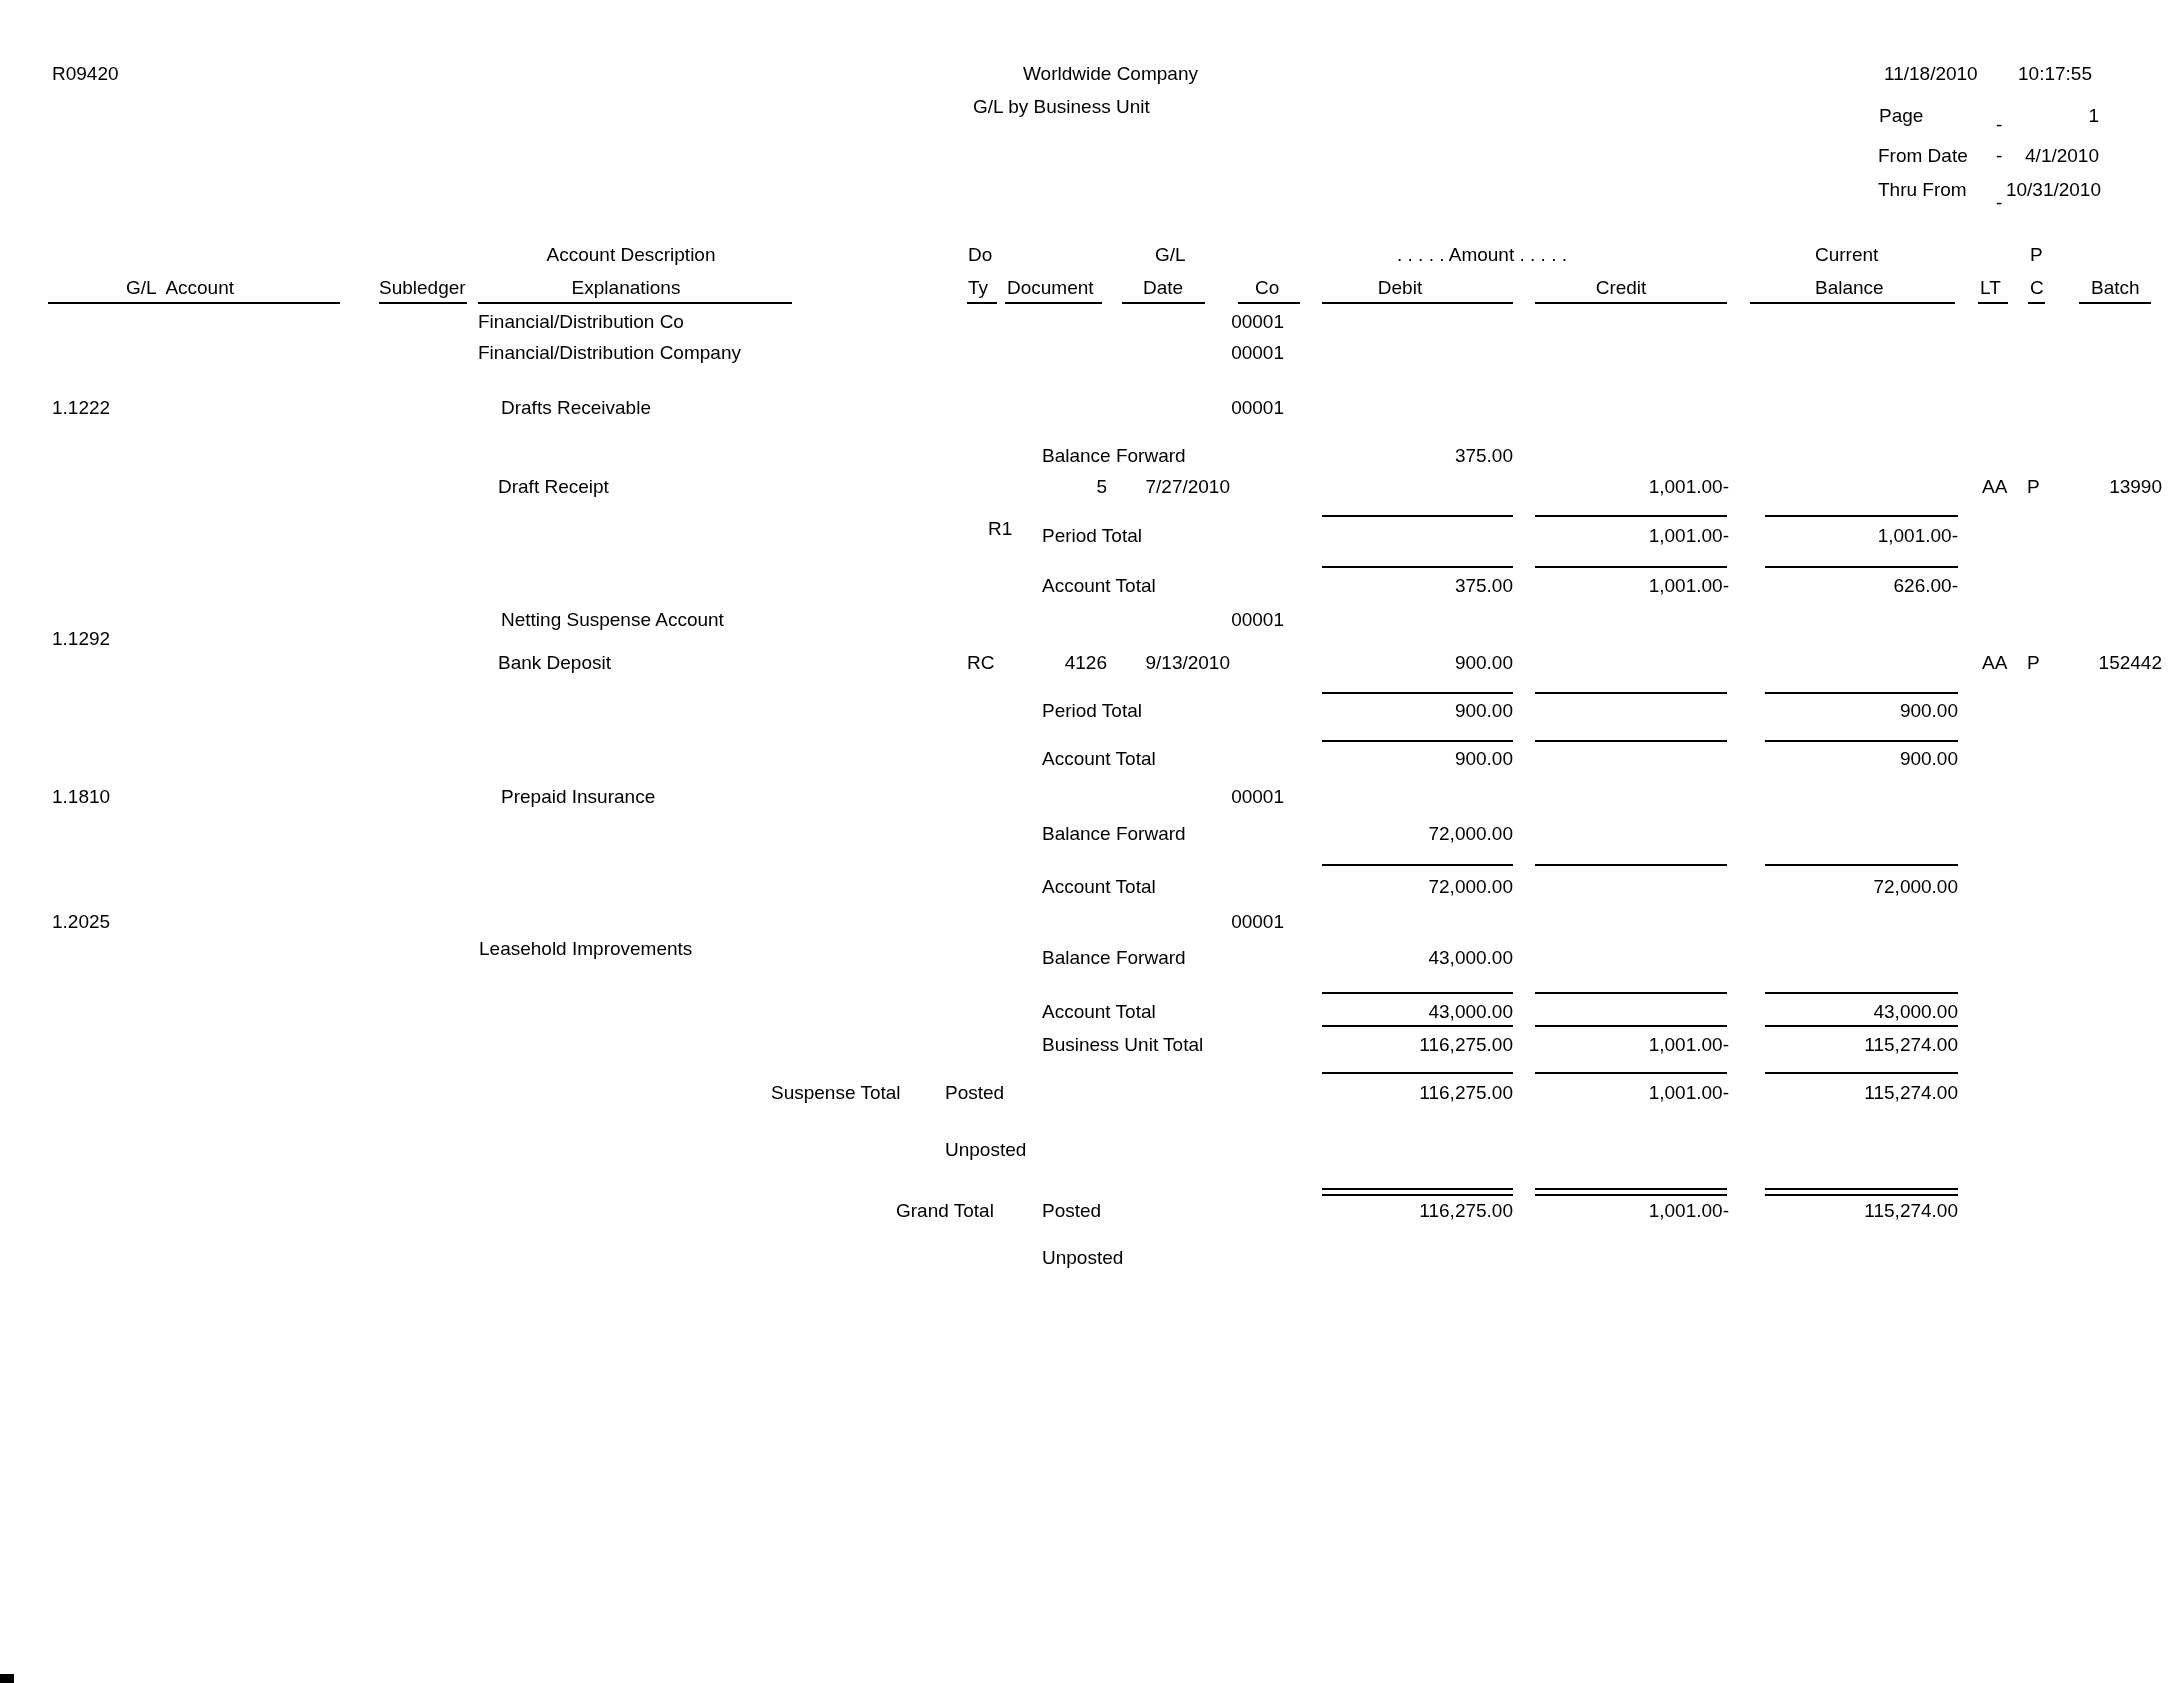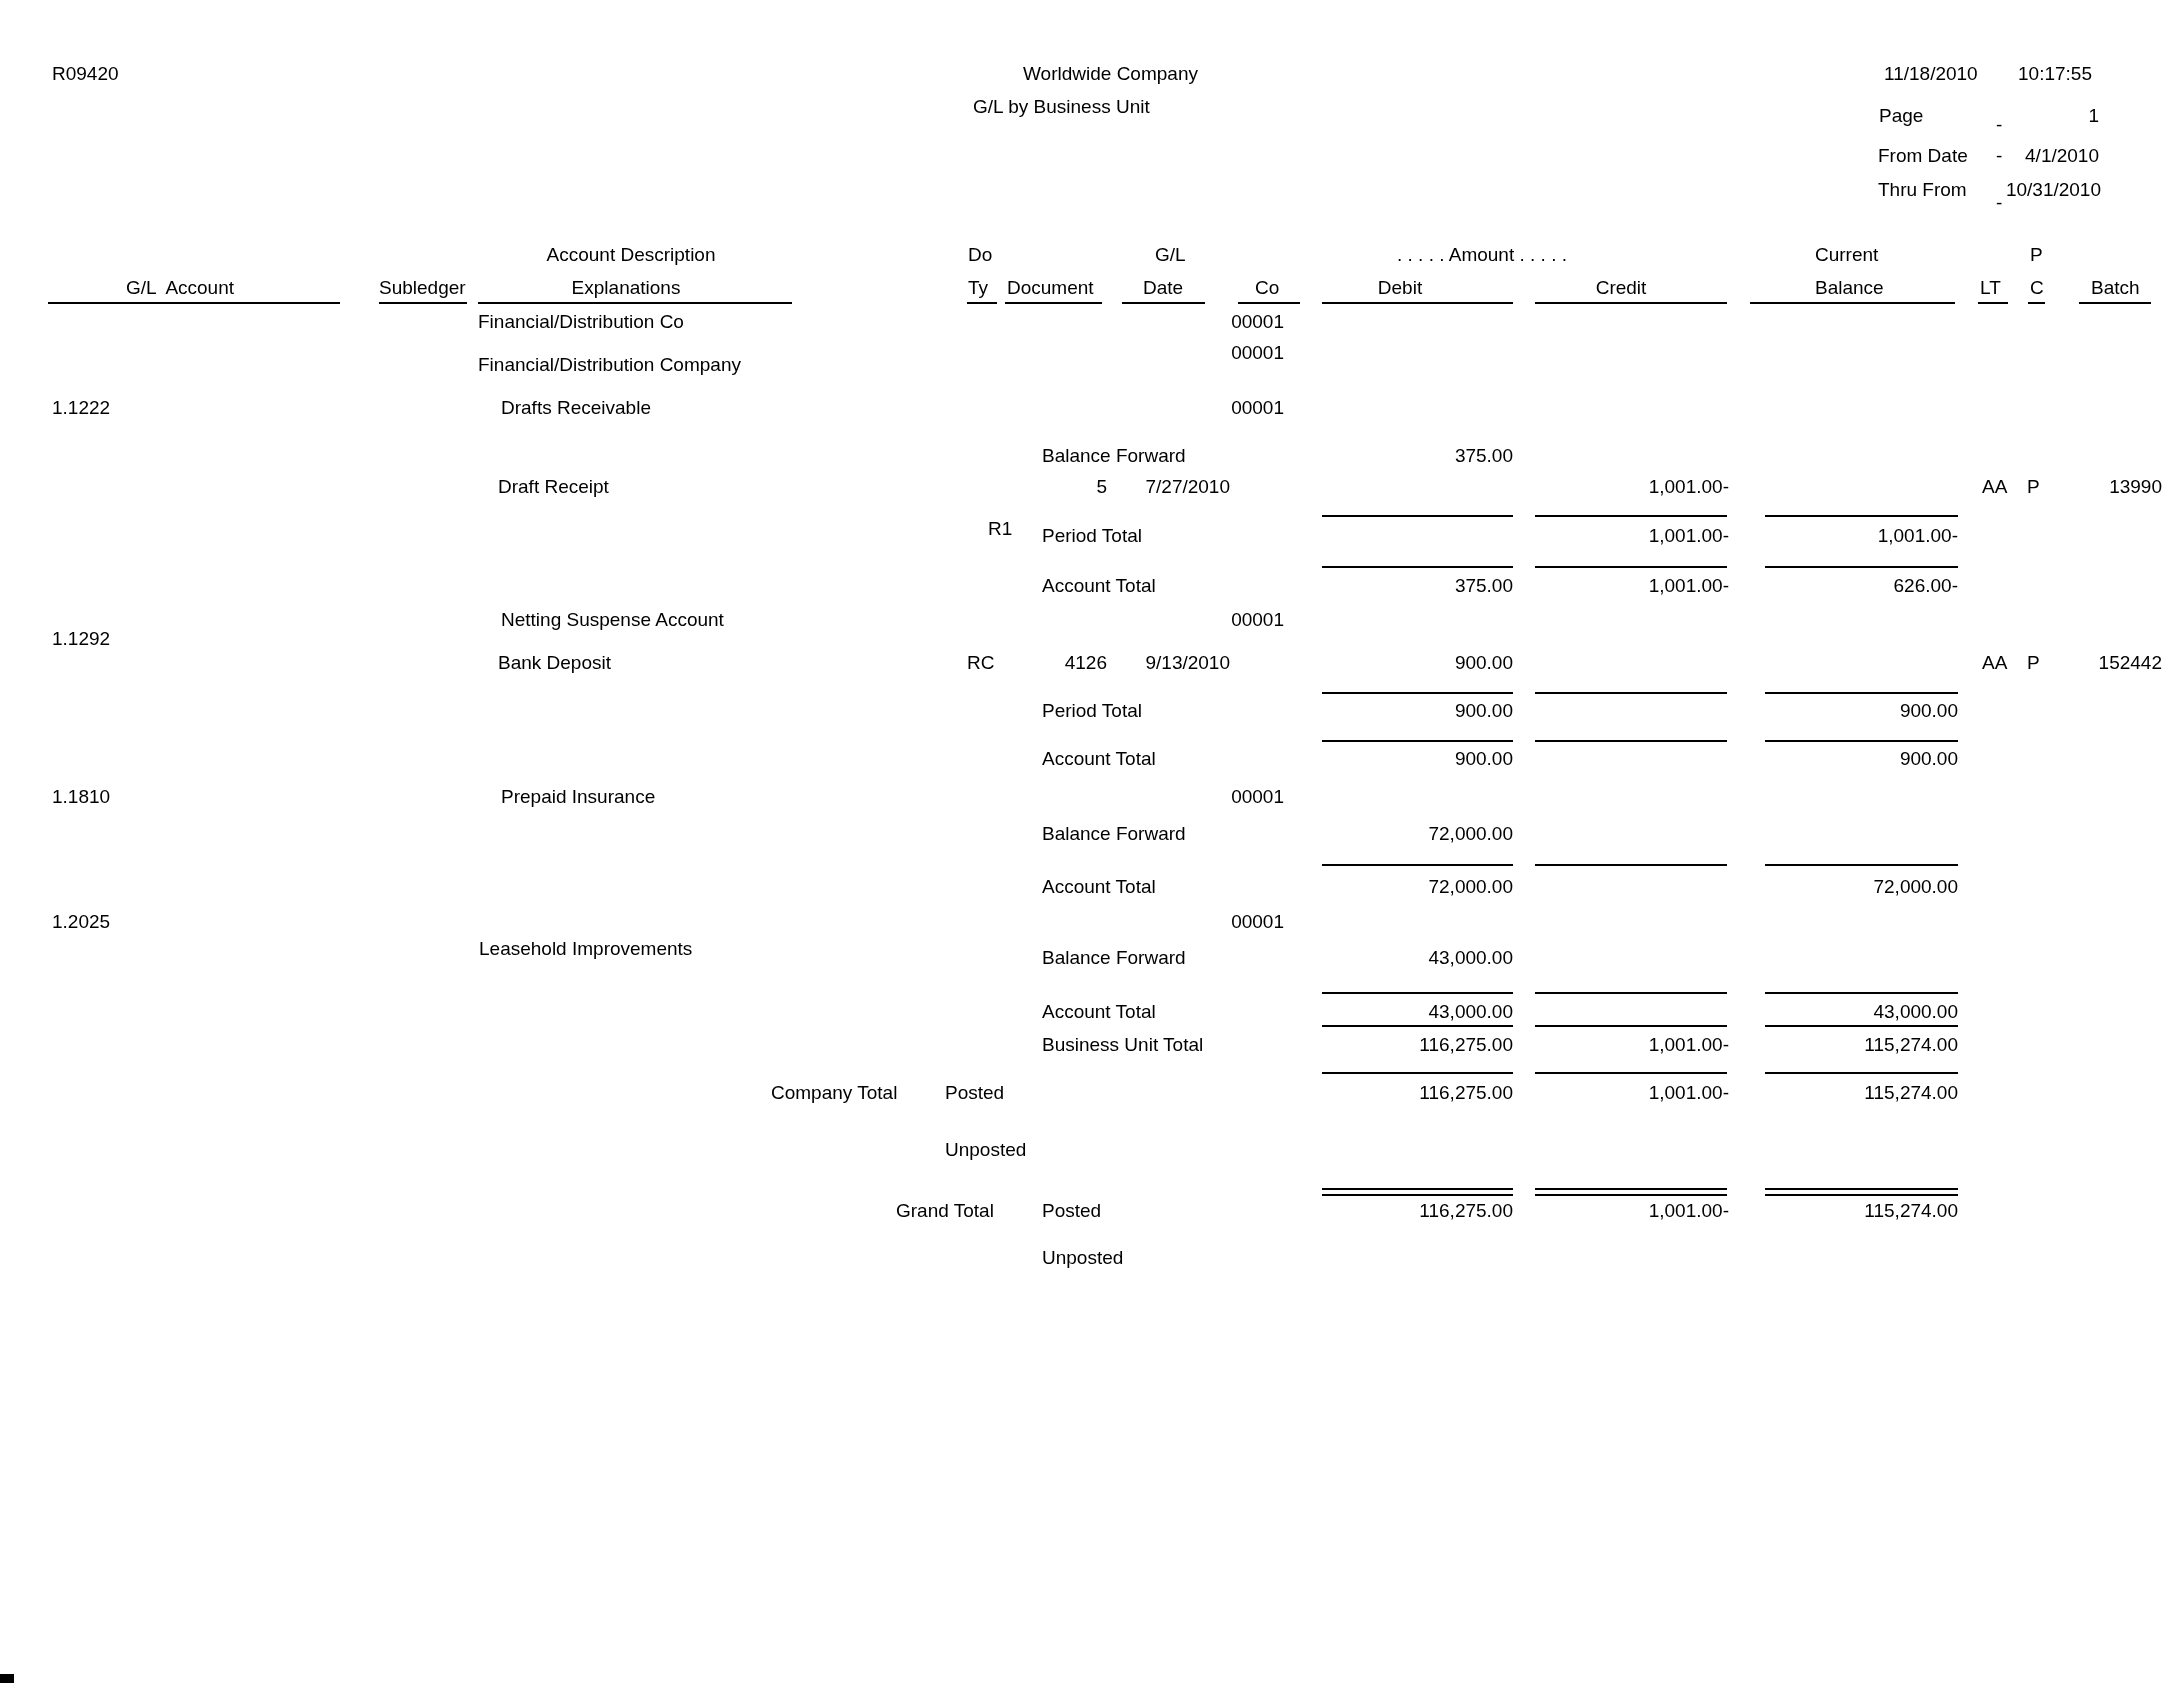--- a/index.html
+++ b/index.html
@@ -100,21 +100,21 @@
   <span class="t" id="h-lt">LT</span>
   <span class="t" id="h-c">C</span>
   <span class="t" id="h-batch">Batch</span>
 
   <div id="rows-root">
       <div class="row" style="top: 321px;">
         <span class="t" style="left: 478px; top: 0px;">Financial/Distribution Co</span>
         <span class="t tr" style="left: 1284px; top: 0px;">00001</span>
       </div>
       <div class="row" style="top: 352px;">
-        <span class="t" style="left: 478px; top: 12px;">Financial/Distribution Company</span>
+        <span class="t" style="left: 478px; top: 0px;">Financial/Distribution Company</span>
         <span class="t tr" style="left: 1284px; top: 0px;">00001</span>
       </div>
       <div class="row" style="top: 407px;">
         <span class="t" style="left: 52px; top: 0px;">1.1222</span>
         <span class="t" style="left: 501px; top: 0px;">Drafts Receivable</span>
         <span class="t tr" style="left: 1284px; top: 0px;">00001</span>
       </div>
       <div class="row" style="top: 455px;">
         <span class="t" style="left: 1042px; top: 0px;">Balance Forward</span>
         <span class="t tr" style="left: 1513px; top: 0px;">375.00</span>
@@ -193,21 +193,21 @@
         <span class="t tr" style="left: 1513px; top: 0px;">43,000.00</span>
         <span class="t tr" style="left: 1958px; top: 0px;">43,000.00</span>
       </div>
       <div class="row" style="top: 1044px;">
         <span class="t" style="left: 1042px; top: 0px;">Business Unit Total</span>
         <span class="t tr" style="left: 1513px; top: 0px;">116,275.00</span>
         <span class="t tr" style="left: 1729px; top: 0px;">1,001.00-</span>
         <span class="t tr" style="left: 1958px; top: 0px;">115,274.00</span>
       </div>
       <div class="row" style="top: 1092px;">
-        <span class="t" style="left: 771px; top: 0px;">Company Total</span>
+        <span class="t" style="left: 771px; top: 0px;">Suspense Total</span>
         <span class="t" style="left: 945px; top: 0px;">Posted</span>
         <span class="t tr" style="left: 1513px; top: 0px;">116,275.00</span>
         <span class="t tr" style="left: 1729px; top: 0px;">1,001.00-</span>
         <span class="t tr" style="left: 1958px; top: 0px;">115,274.00</span>
       </div>
       <div class="row" style="top: 1149px;">
         <span class="t" style="left: 945px; top: 0px;">Unposted</span>
       </div>
       <div class="row" style="top: 1210px;">
         <span class="t" style="left: 896px; top: 0px;">Grand Total</span>

